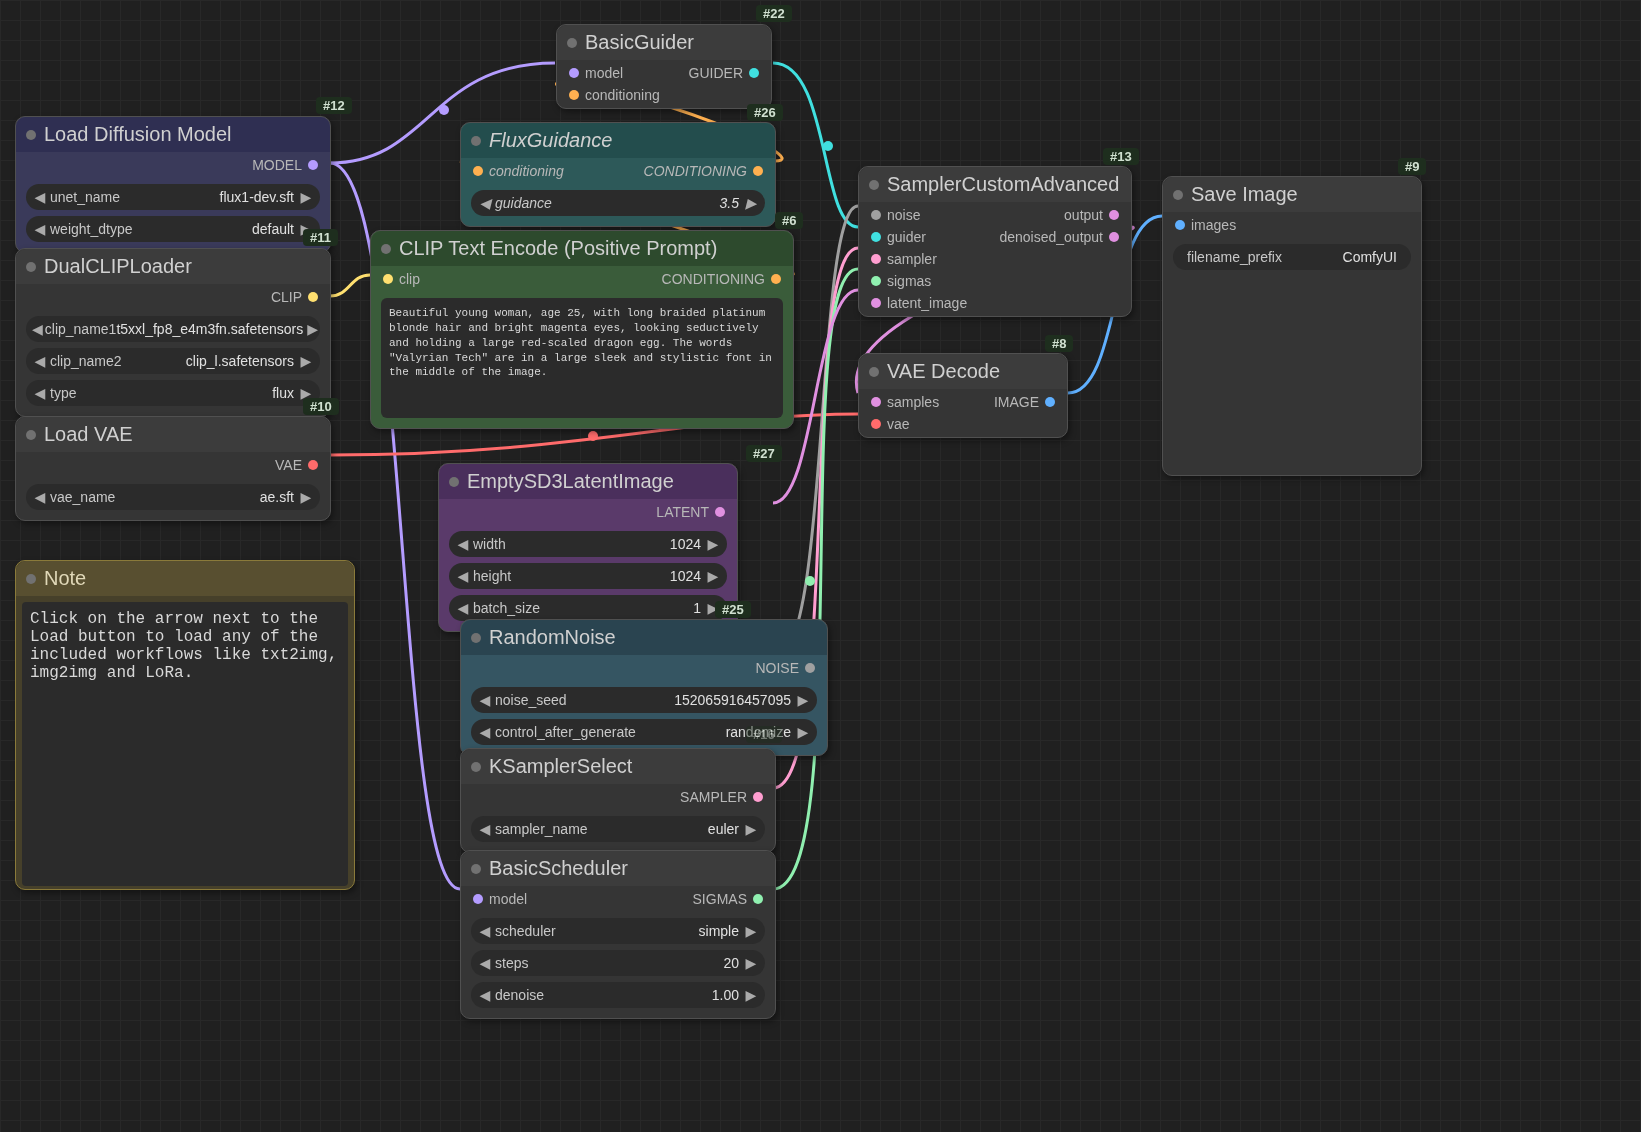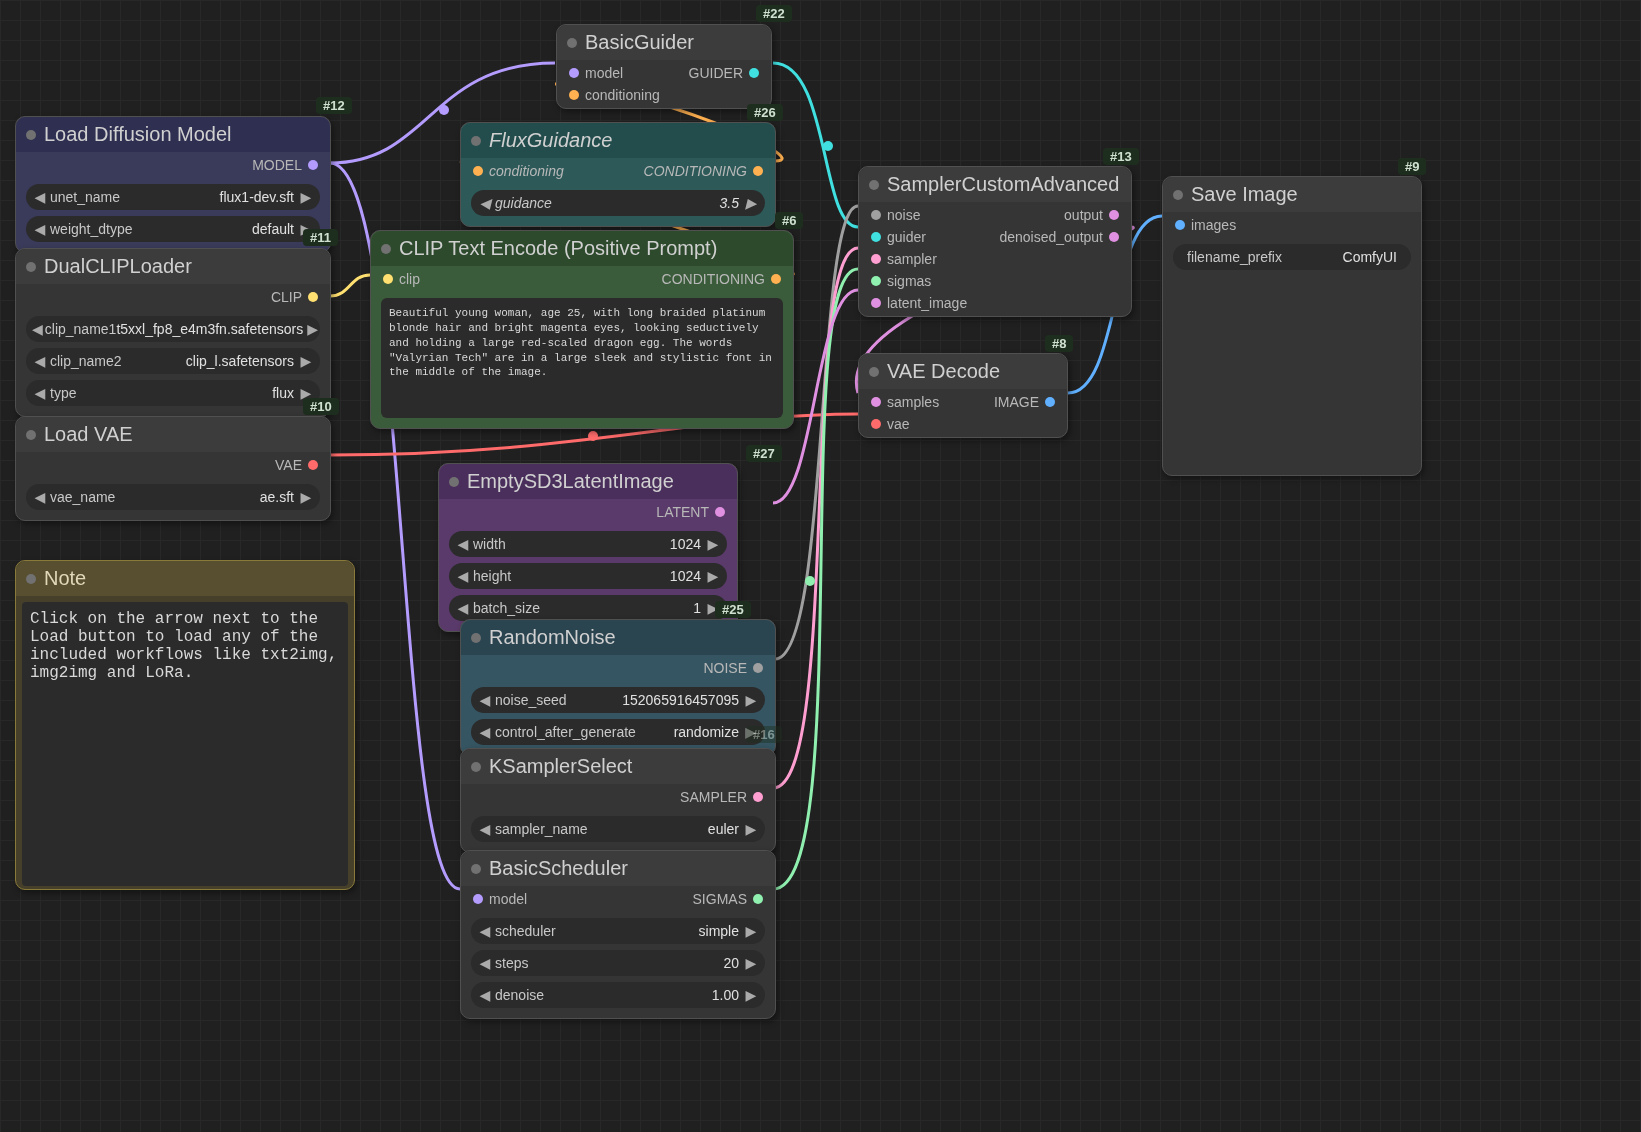--- a/index.html
+++ b/index.html
@@ -351,21 +351,21 @@
     <div class="widget">
         <span class="arrow">◀</span>
         <span class="wlabel">batch_size</span>
         <span class="wval">1</span>
         <span class="arrow">▶</span>
       </div>
   </div>
 </div>
 
 <div class="id-badge" style="left:715px; top:601px;">#25</div>
-<div class="node theme-steel" style="left:460px; top:619px; width:316px;">
+<div class="node theme-steel" style="left:460px; top:619px; width:368px;">
   <div class="title">
     <span class="dot"></span>
     <span>RandomNoise</span>
   </div>
   <div class="ports">
     <div></div>
     <div>
         <div class="port-out">
           <span>NOISE</span>
           <span class="port-dot" style="background:#a0a0a0"></span>

